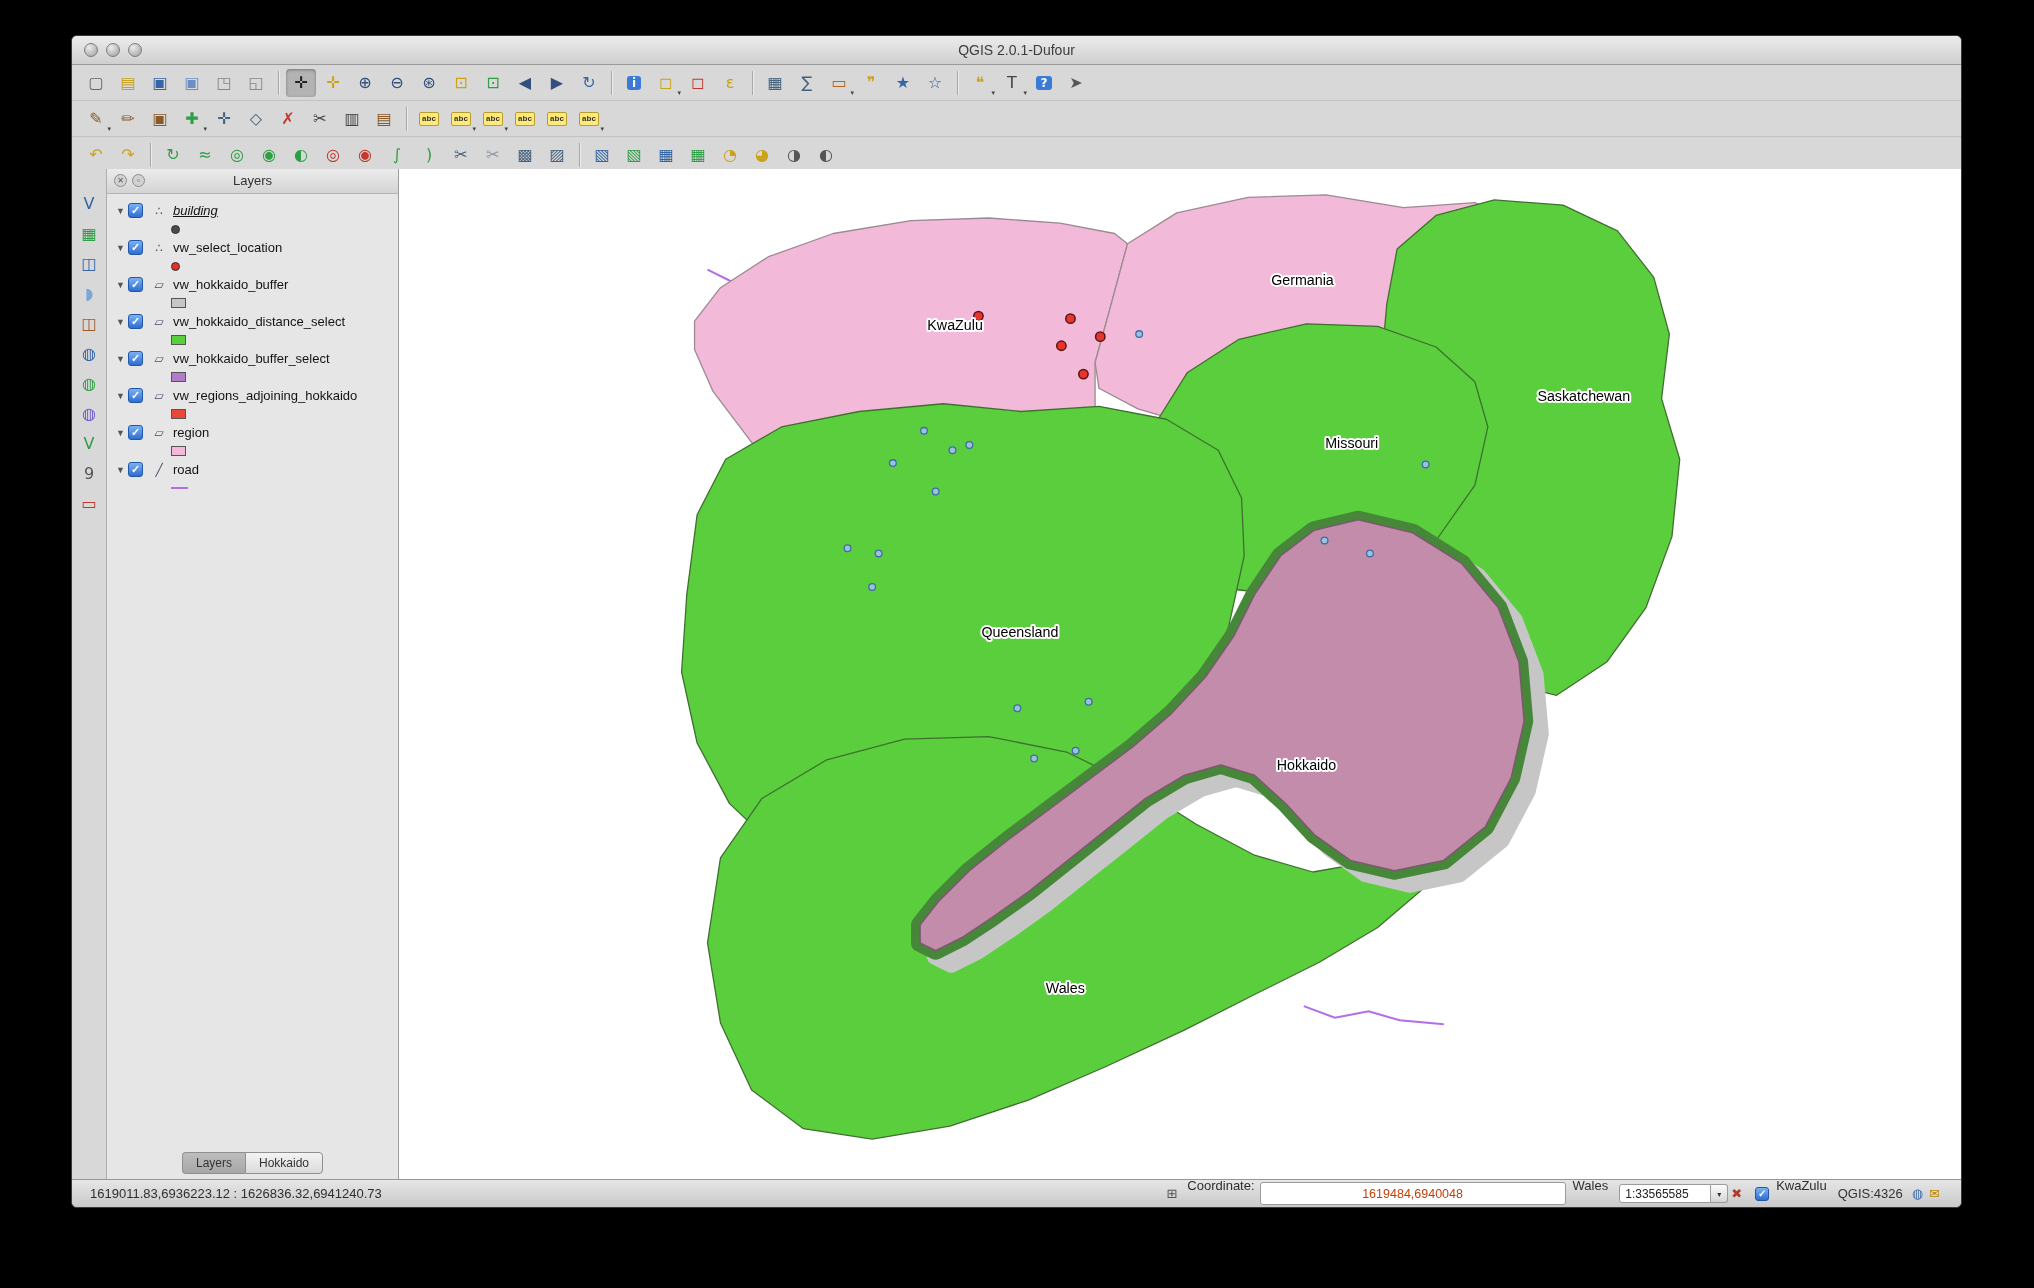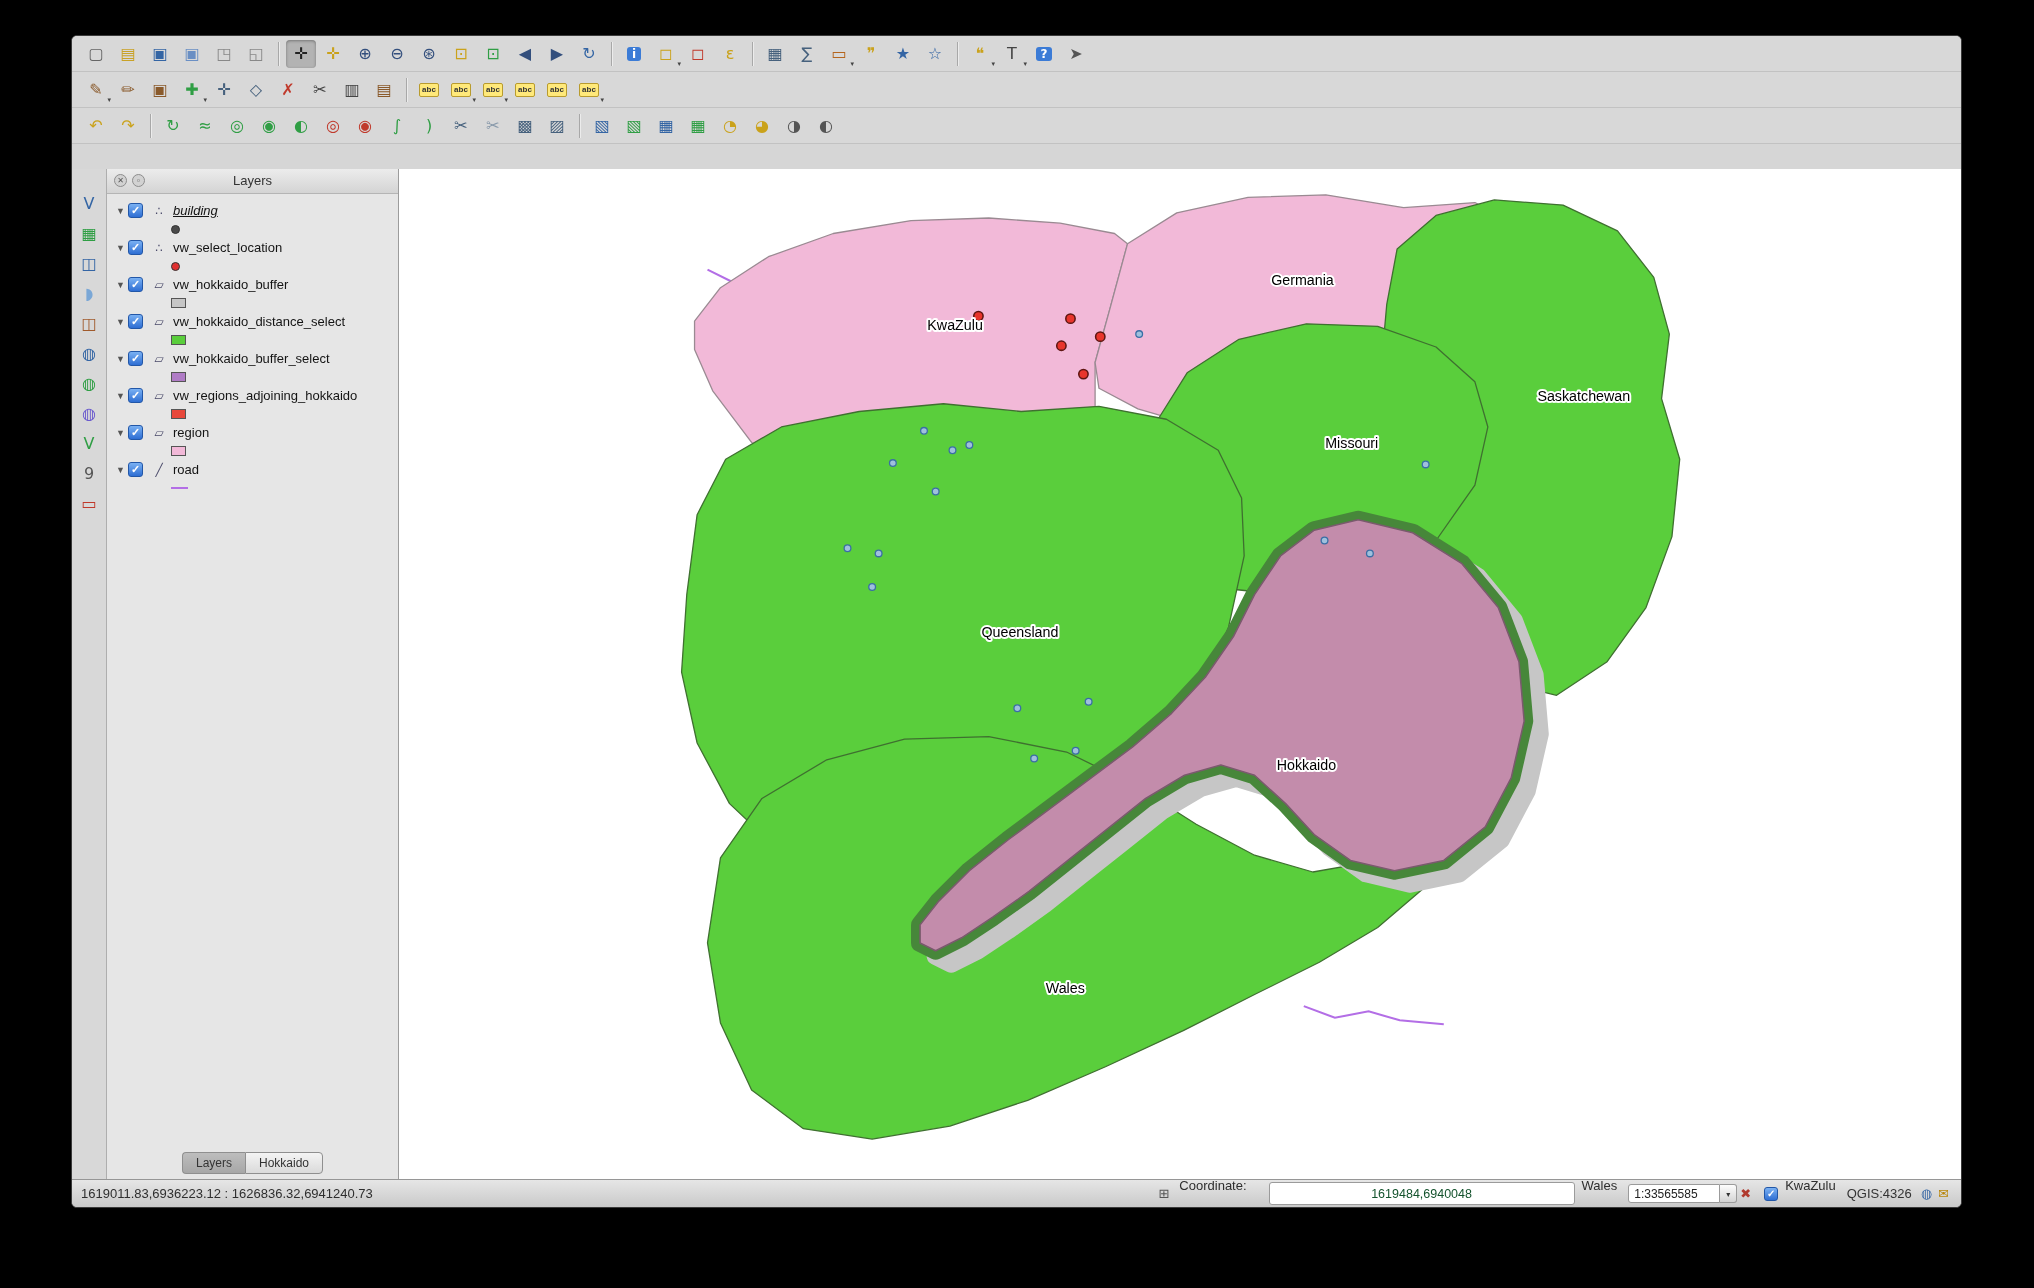--- a/index.html
+++ b/index.html
@@ -52,41 +52,49 @@
   .ptab:first-child{border-radius:4px 0 0 4px;border-right:none;}
   .ptab:last-child{border-radius:0 4px 4px 0;}
   .ptab.active{background:linear-gradient(#bdbdbd,#a7a7a7);}
   
   .map-canvas{flex:1;background:#fff;position:relative;overflow:hidden;}
   .map-canvas svg{position:absolute;inset:0;width:100%;height:100%;}
   .map-label{font-family:"Liberation Sans",sans-serif;font-size:11px;fill:#000;
     paint-order:stroke;stroke:#fff;stroke-width:3px;stroke-linejoin:round;}
   
   .status-bar{position:absolute;bottom:0;left:0;right:0;height:28px;background:linear-gradient(#e6e6e6,#c9c9c9);
-    border-top:1px solid #969696;display:flex;align-items:center;padding:0 9px;box-sizing:border-box;font-size:13px;color:#2e2e2e;}
+    border-top:1px solid #969696;display:flex;align-items:center;padding:0 18px;box-sizing:border-box;font-size:13px;color:#2e2e2e;}
   .spacer{flex:1;}
   .sb-ico{border:none;background:transparent;font-size:13px;padding:0 3px;font-family:"DejaVu Sans",sans-serif;}
   .sb-label{margin:0 5px 16px 7px;}
   .coord-input{width:300px;height:19px;border:1px solid #9b9b9b;border-radius:3px;background:#fff;font-size:12.5px;
-    text-align:center;font-family:"Liberation Sans",sans-serif;color:#14532d;margin-left:17px;}
+    text-align:center;font-family:"Liberation Sans",sans-serif;color:#c2410c;}
   .combo{display:flex;margin-left:6px;height:19px;}
   .combo-value{width:80px;background:#fff;border:1px solid #9b9b9b;border-radius:3px 0 0 3px;font-size:12px;
     line-height:19px;padding:0 5px;color:#222;}
   .combo-arrow{width:16px;background:linear-gradient(#fdfdfd,#d4d4d4);border:1px solid #9b9b9b;border-left:none;
     border-radius:0 3px 3px 0;font-size:8px;text-align:center;line-height:19px;color:#333;}
   .cbx-small{width:14px;height:14px;background:linear-gradient(#7ab1f3,#2e6ed3);border-radius:3px;border:1px solid #2257a8;
     color:#fff;font-size:10px;line-height:12px;text-align:center;font-weight:bold;margin-left:10px;box-sizing:border-box;}
   .crs{margin:0 6px;color:#333;}
   .c-blue{color:#3465a4}.c-red{color:#b03a2e}.c-gray{color:#555}.c-yellow{color:#b8860b}
 </style>
 </head>
 <body>
 
 <div class="window">
 
+  <div class="titlebar">
+    <div class="traffic">
+      <span class="light"></span>
+      <span class="light"></span>
+      <span class="light"></span>
+    </div>
+    <div class="title">QGIS 2.0.1-Dufour</div>
+  </div>
 
   <div>
     <div class="tb-row">
         <button class="tb-btn">
           <span class="tb-ico" style="color: rgb(102, 102, 102);">▢</span>
         </button>
         <button class="tb-btn">
           <span class="tb-ico" style="color: rgb(201, 162, 39);">▤</span>
         </button>
         <button class="tb-btn">

